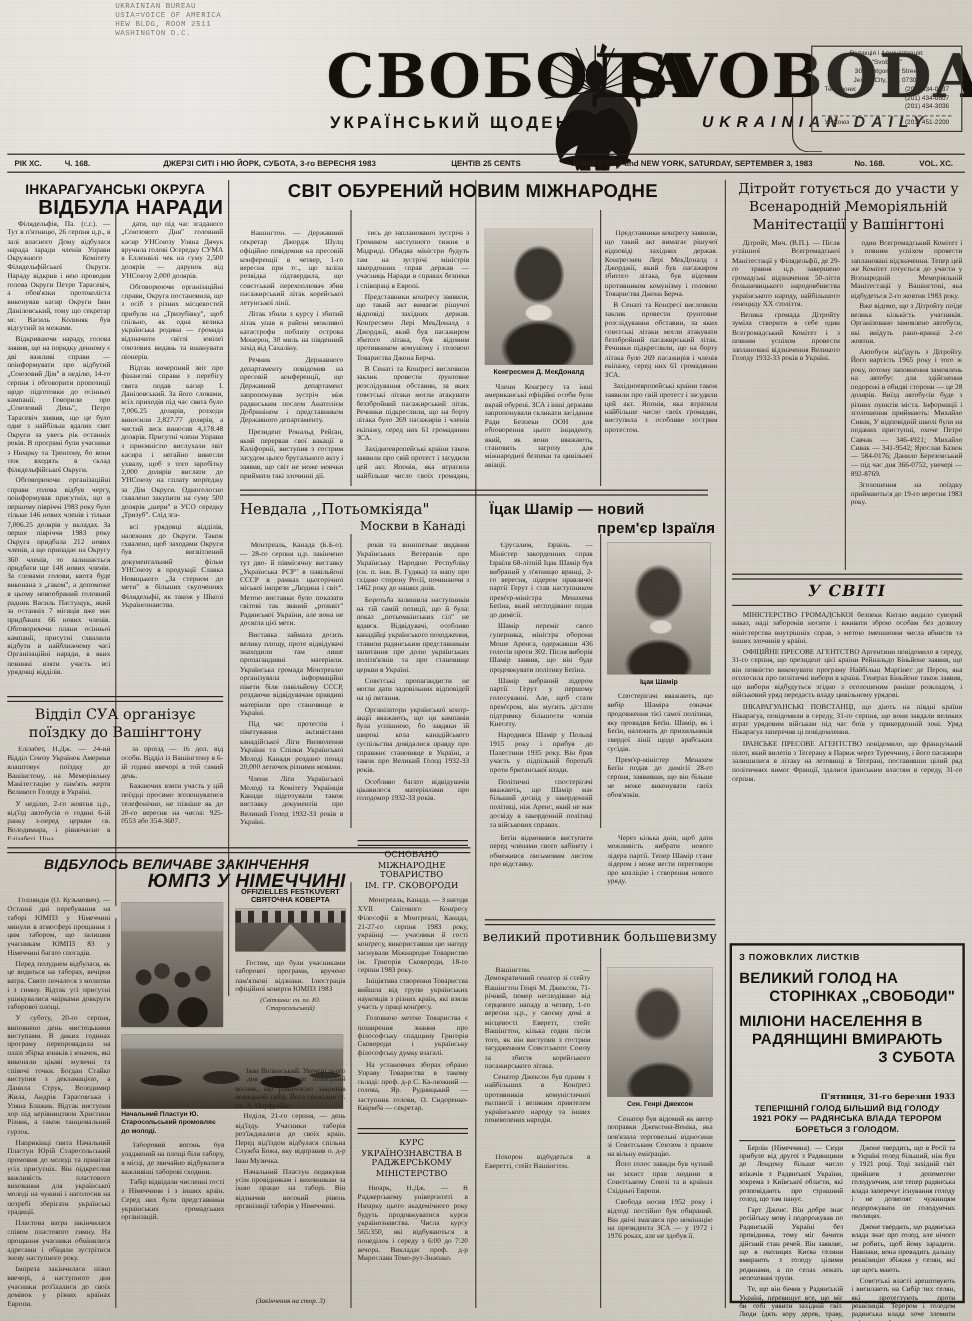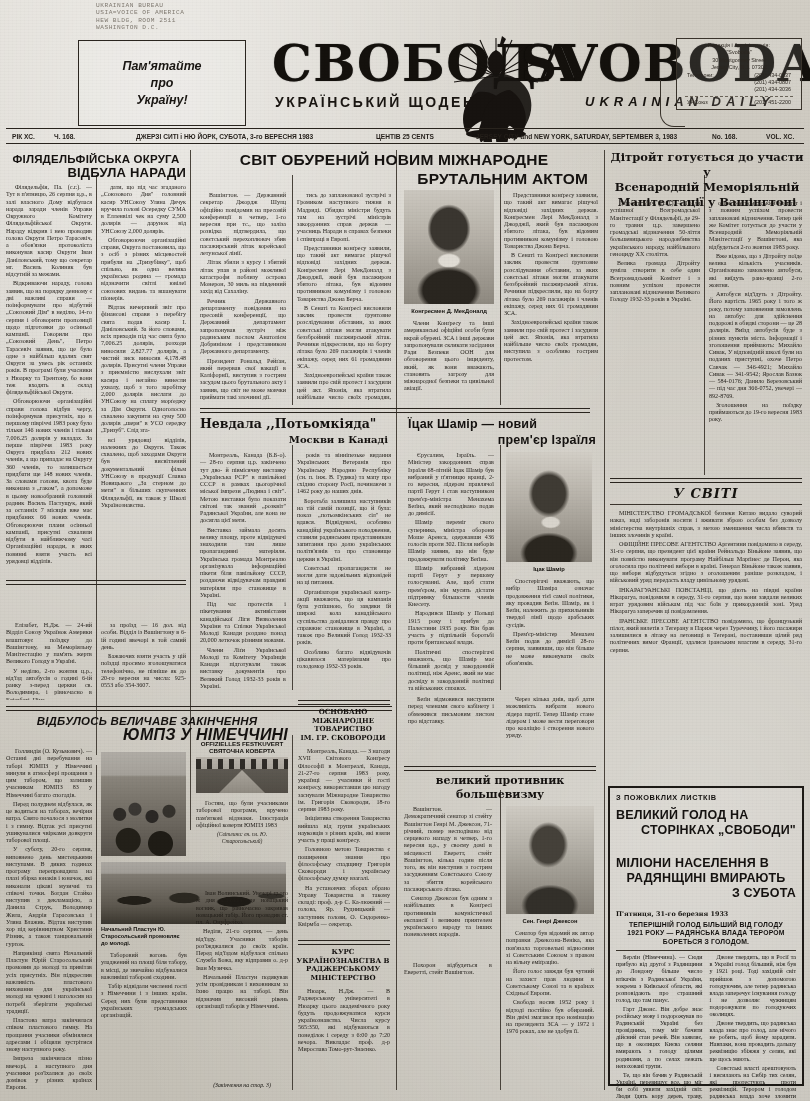--- a/index.html
+++ b/index.html
@@ -89,21 +89,21 @@
 
   
   .rule-v{position:absolute;width:0;border-left:1px solid #4a443c;}
   .rule-h{position:absolute;height:0;border-top:1px solid #3a342c;}
   .rule-h2{position:absolute;height:3px;border-top:1.6px solid #2a251f;border-bottom:1.6px solid #2a251f;}
 
   .hl{
     font-family:"Liberation Sans", sans-serif;font-weight:700;
     color:#151210;letter-spacing:.2px;
   }
-  .hl-serif{font-family:"DejaVu Serif", serif;font-weight:700;color:#151210;}
+  .hl-serif{font-family:"DejaVu Serif", serif;font-weight:400;color:#151210;}
 
   .body-col{
     position:absolute;
     font-family:"Liberation Serif", serif;
     font-size:6.1px;line-height:7.25px;
     text-align:justify;color:#221e19;
     -webkit-hyphens:auto;hyphens:auto;
     overflow:hidden;
   }
   .body-col p{margin:0 0 2px 0;text-indent:7px;}
@@ -134,25 +134,20 @@
 
   <div class="stamp">
     <div>UKRAINIAN  BUREAU</div>
     <div>USIA=VOICE OF AMERICA</div>
     <div>HEW BLDG, ROOM 2511</div>
     <div>WASHINGTON D.C.</div>
   </div>
 
   <div class="masthead">
 
-    <div class="remember-box">
-      <div>Пам'ятайте</div>
-      <div>про</div>
-      <div>Україну!</div>
-    </div>
 
     <div class="title-cyr">СВОБОДА</div>
     <div class="sub-cyr">УКРАЇНСЬКИЙ ЩОДЕННИК</div>
 
     <div class="emblem">
       <svg viewBox="0 0 96 112" width="96" height="112">
         <g fill="#171310">
           <g stroke="#171310" stroke-width="1.1">
             <line x1="48" y1="46" x2="48" y2="8"></line>
             <line x1="48" y1="46" x2="20" y2="16"></line>
@@ -222,36 +217,40 @@
   <div class="rule-v" style="left:292px;top:175px;height:230px;"></div>
   <div class="rule-v" style="left:500px;top:175px;height:230px;"></div>
   <div class="rule-v" style="left:704px;top:175px;height:300px;"></div>
   <div class="rule-v" style="left:292px;top:445px;height:245px;"></div>
   <div class="rule-v" style="left:500px;top:445px;height:245px;"></div>
   <div class="rule-v" style="left:96px;top:765px;height:325px;"></div>
   <div class="rule-v" style="left:292px;top:735px;height:355px;"></div>
   <div class="rule-v" style="left:500px;top:790px;height:300px;"></div>
 
   <div style="position:absolute;left:6px;top:152px;width:180px;">
-    <div class="hl" style="font-size:11.5px;line-height:14px;text-align:center;">ФІЛЯДЕЛЬФІЙСЬКА ОКРУГА</div>
-    <div class="hl" style="font-size:13px;line-height:14px;text-align:right;">ВІДБУЛА НАРАДИ</div>
+    <div class="hl" style="font-size:11.5px;line-height:14px;text-align:center;">ІНКАРАГУАНСЬКІ ОКРУГА</div>
+    <div class="hl" style="font-size:17px;line-height:14px;text-align:right;">ВІДБУЛА НАРАДИ</div>
   </div>
   <div class="body-col" style="left:6px;top:184px;width:86px;height:392px;">
     <p>Філядельфія, Па. (с.г.). — Тут в п'ятницю, 26 серпня ц.р., в залі власного Дому відбулася нарада заради членів Управи Окружного Комітету Філядельфійської Округи. Нараду відкрив і нею проводив голова Округи Петро Тарасевіч, а обов'язки протоколіста виконував касир Округи Іван Даніловський, тому що секретар мг. Василь Колиняк був відсутній за межами.</p>
     <p>Відкриваючи нараду, голова заявив, що на порядку денному є дві важливі справи — поінформувати про відбутий „Союзовий Дім" в неділю, 14-го серпня і обговорити пропозиції щодо підготовки до осінньої кампанії. Говорили про „Союзовий День", Петро Тарасевіч заявив, що це було одне з найбільш вдалих свят Округи за увесь рік останніх років. В програмі були учасники з Нюарку та Трентону, бо вони теж входять в склад філядельфійської Округи.</p>
     <p>Обговорюючи організаційні справи голова відбув чергу, поінформував присутніх, що в першому півріччі 1983 року було тільки 146 нових членів і тільки 7,006.25 долярів у вкладах. За перше півріччя 1983 року Округа придбала 212 нових членів, а що припадає на Округу 360 членів, то залишається придбати ще 148 нових членів. За словами голови, квота буде виконана з „гаком", а допоможе в цьому новообраний головний радник Василь Пастущук, який за останніх 7 місяців вже має придбаних 66 нових членів. Обговорюючи плани осінньої кампанії, присутні схвалили відбути в найближчому часі Організаційні наради, в яких повинні взяти участь всі урядовці відділів.</p>
   </div>
   <div class="body-col" style="left:101px;top:184px;width:85px;height:392px;">
     <p>дати, що під час згаданого „Союзового Дня" головний касир УНСоюзу Уляна Дячук вручила голові Осередку СУМА в Елленвілі чек на суму 2,500 долярів — дарунок від УНСоюзу 2,000 долярів.</p>
     <p>Обговорюючи організаційні справи, Округа постановила, що з осіб з різних місцевостей прибули на „Тризубівку", щоб спільно, як одна велика українська родина — громада відзначити світлі ювілеї союзових видань та вшанувати піонерів.</p>
     <p>Відтак вичерпний звіт про фінансові справи з перебігу свята подав касир І. Даніловський. За його словами, всіх приходів під час свята було 7,006.25 долярів, розходи виносили 2,827.77 долярів, а чистий зиск виносив 4,178.48 долярів. Присутні члени Управи з приємністю вислухали звіт касира і негайно винесли ухвалу, щоб з того заробітку 2,000 долярів вислати до УНСоюзу на сплату морґеджу за Дім Округи. Одноголосно схвалено закупити на суму 500 долярів „шери" в УСО середку „Тризуб". Слід зга-</p>
     <p>всі урядовці відділів, належних до Округи. Також схвалено, щоб заходами Округи був висвітлений документальний фільм УНСоюзу в продукції Славка Новицького „За стерном до мети" в більших скупченнях Філядельфії, як також у Школі Українознавства.</p>
   </div>
 
   <div class="rule-h2" style="left:6px;top:580px;width:180px;"></div>
+  <div style="position:absolute;left:6px;top:588px;width:180px;">
+    <div class="hl-serif" style="font-size:12px;line-height:15px;text-align:center;">Відділ СУА організує</div>
+    <div class="hl-serif" style="font-size:12px;line-height:15px;text-align:center;">поїздку до Вашінгтону</div>
+  </div>
   <div class="body-col" style="left:6px;top:622px;width:86px;height:78px;">
     <p>Елізабет, Н.Дж. — 24-ий Відділ Союзу Українок Америки влаштовує поїздку до Вашінгтону, на Меморіяльну Манітестацію у пам'ять жертв Великого Голоду в Україні.</p>
     <p>У неділю, 2-го жовтня ц.р., від'їзд автобусів о годині 6-ій ранку з-перед церкви св. Володимира, і рівночасно в Елізабеті. Ціна</p>
   </div>
   <div class="body-col" style="left:101px;top:622px;width:85px;height:78px;">
     <p>за проїзд — 16 дол. від особи. Відділ із Вашінгтону в 6-ій годині ввечорі в той самий день.</p>
     <p>Бажаючих взяти участь у цій поїздці просимо зголошуватися телефонічно, не пізніше як до 20-го вересня на числа: 925-0553 або 354-3607.</p>
   </div>
 
   <div class="rule-h2" style="left:6px;top:706px;width:386px;"></div>
@@ -321,21 +320,20 @@
     <p>Табір відвідали численні гості з Німеччини і з інших країн. Серед них були представники українських громадських організацій.</p>
   </div>
   <div class="body-col" style="left:196px;top:890px;width:92px;height:200px;">
     <p>Іван Волинський. Увечері цього ж дня відбувся ще новацький вогник, що рівночасно закривав новацький табір. Його провадив ст. пл. А. Онуфрейко.</p>
     <p>Неділя, 21-го серпня, — день від'їзду. Учасники таборів роз'їжджалися до своїх країн. Перед від'їздом відбулася спільна Служба Божа, яку відправив о. д-р Іван Музичка.</p>
     <p>Начальний Пластун подякував усім провідникам і виховникам за їхню працю на таборі. Він відзначив високий рівень організації таборів у Німеччині.</p>
   </div>
 
   <div style="position:absolute;left:200px;top:150px;width:388px;">
     <div class="hl" style="font-size:15.5px;line-height:19px;text-align:center;">СВІТ ОБУРЕНИЙ НОВИМ МІЖНАРОДНЕ</div>
-    <div class="hl" style="font-size:15.5px;line-height:19px;text-align:right;">БРУТАЛЬНИМ АКТОМ</div>
   </div>
 
   <div class="body-col" style="left:200px;top:192px;width:86px;height:208px;">
     <p>Вашінгтон. — Державний секретар Джордж Шулц офіційно повідомив на пресовій конференції в четвер, 1-го вересня при тс., що заліза розвідка підтвердила, що совєтський перехоплювач збив пасажирський літак корейської летунської лінії.</p>
     <p>Літак збили з курсу і збитий літак упав в районі можливої катастрофи поблизу острова Монерон, 30 миль на південний захід від Сахаліну.</p>
     <p>Речник Державного департаменту повідомив на пресовій конференції, що Державний департамент запропонував зустріч між радянським послом Анатолієм Добриніном і представником Державного департаменту.</p>
     <p>Президент Рональд Рейґан, який перервав свої вакації в Каліфорнії, виступив з гострим засудом цього брутального акту і заявив, що світ не може мовчки приймати такі злочинні дії.</p>
   </div>
   <div class="body-col" style="left:297px;top:192px;width:94px;height:208px;">
     <p>тись до запланованої зустрічі з Громиком наступного тижня в Мадриді. Обидва міністри будуть там на зустрічі міністрів закордонних справ держав — учасниць Наради в справах безпеки і співпраці в Европі.</p>
@@ -494,25 +492,25 @@
     <p style="text-indent:9px;">ОФІЦІЙНЕ ПРЕСОВЕ АГЕНТСТВО Аргентини повідомило в середу, 31-го серпня, що президент цієї країни Рейнальдо Біньйоне заявив, що він повністю виконувати програму Найбільш Марґінес де Перон, яка оголосила про політичні вибори в країні. Генерал Біньйоне також заявив, що вибори відбудуться згідно з оголошеним раніше розкладом, і військовий уряд передасть владу цивільному урядові.</p>
     <p style="text-indent:9px;">ІНКАРАГУАНСЬКІ ПОВСТАНЦІ, що діють на півдні країни Нікарагуа, повідомили в середу, 31-го серпня, що вони завдали великих втрат урядовим військам під час боїв у прикордонній зоні. Уряд Нікарагуа заперечив ці повідомлення.</p>
     <p style="text-indent:9px;">ІРАНСЬКЕ ПРЕСОВЕ АГЕНТСТВО повідомило, що французький пілот, який вилетів з Тегерану в Париж через Туреччину, і його пасажири залишилися в літаку на летовищі в Тегерані, поставивши цілий ряд політичних вимог Франції, здалися іранським властям в середу, 31-го серпня.</p>
   </div>
 
   <div class="boxart" style="left:608px;top:786px;width:196px;height:300px;">
     <div style="padding:5px 6px;">
       <div class="hl" style="font-size:7.4px;letter-spacing:.6px;">З ПОЖОВКЛИХ ЛИСТКІВ</div>
       <div class="hl" style="font-size:12.5px;line-height:15px;margin-top:6px;text-align:left;">ВЕЛИКИЙ ГОЛОД НА</div>
       <div class="hl" style="font-size:12.5px;line-height:15px;text-align:right;">СТОРІНКАХ „СВОБОДИ"</div>
-      <div class="hl" style="font-size:12.5px;line-height:15px;margin-top:18px;text-align:left;">МІЛІОНИ НАСЕЛЕННЯ В</div>
+      <div class="hl" style="font-size:12.5px;line-height:15px;margin-top:6px;text-align:left;">МІЛІОНИ НАСЕЛЕННЯ В</div>
       <div class="hl" style="font-size:12.5px;line-height:15px;text-align:center;">РАДЯНЩИНІ ВМИРАЮТЬ</div>
       <div class="hl" style="font-size:12.5px;line-height:15px;text-align:right;">З СУБОТА</div>
 
-      <div style="font-family:'DejaVu Serif',serif;font-weight:700;font-size:6.4px;text-align:left;margin-top:9px;">П'ятниця, 31-го березня 1933</div>
+      <div style="font-family:'DejaVu Serif',serif;font-weight:700;font-size:6.4px;text-align:right;margin-top:21px;">П'ятниця, 31-го березня 1933</div>
 
       <div class="hl" style="font-size:6.8px;line-height:8.4px;text-align:center;margin-top:3px;">ТЕПЕРІШНІЙ ГОЛОД БІЛЬШИЙ ВІД ГОЛОДУ</div>
       <div class="hl" style="font-size:6.8px;line-height:8.4px;text-align:center;">1921 РОКУ — РАДЯНСЬКА ВЛАДА ТЕРОРОМ</div>
       <div class="hl" style="font-size:6.8px;line-height:8.4px;text-align:center;">БОРЕТЬСЯ З ГОЛОДОМ.</div>
 
       <div class="rule-h" style="position:relative;left:0;top:4px;width:100%;margin-bottom:7px;"></div>
 
       <div style="column-count:2;column-gap:7px;font-family:'Liberation Serif',serif;font-size:6px;line-height:7.1px;text-align:justify;height:178px;overflow:hidden;">
         <p style="margin:0 0 2px 0;text-indent:7px;">Берлін (Німеччина). — Сюди прибуло від другої з Радянщини до Лондону більше число втікачів з Радянської України, зокрема з Київської области, які розповідають про страшний голод, що там панує.</p>
         <p style="margin:0 0 2px 0;text-indent:7px;">Гарт Джонс. Він добре знає російську мову і подорожував по Радянській Україні без провідника, тому міг бачити дійсний стан речей. Він заявляє, що в околицях Києва селяни вмирають з голоду цілими родинами, а по селах лежать непоховані трупи.</p>

